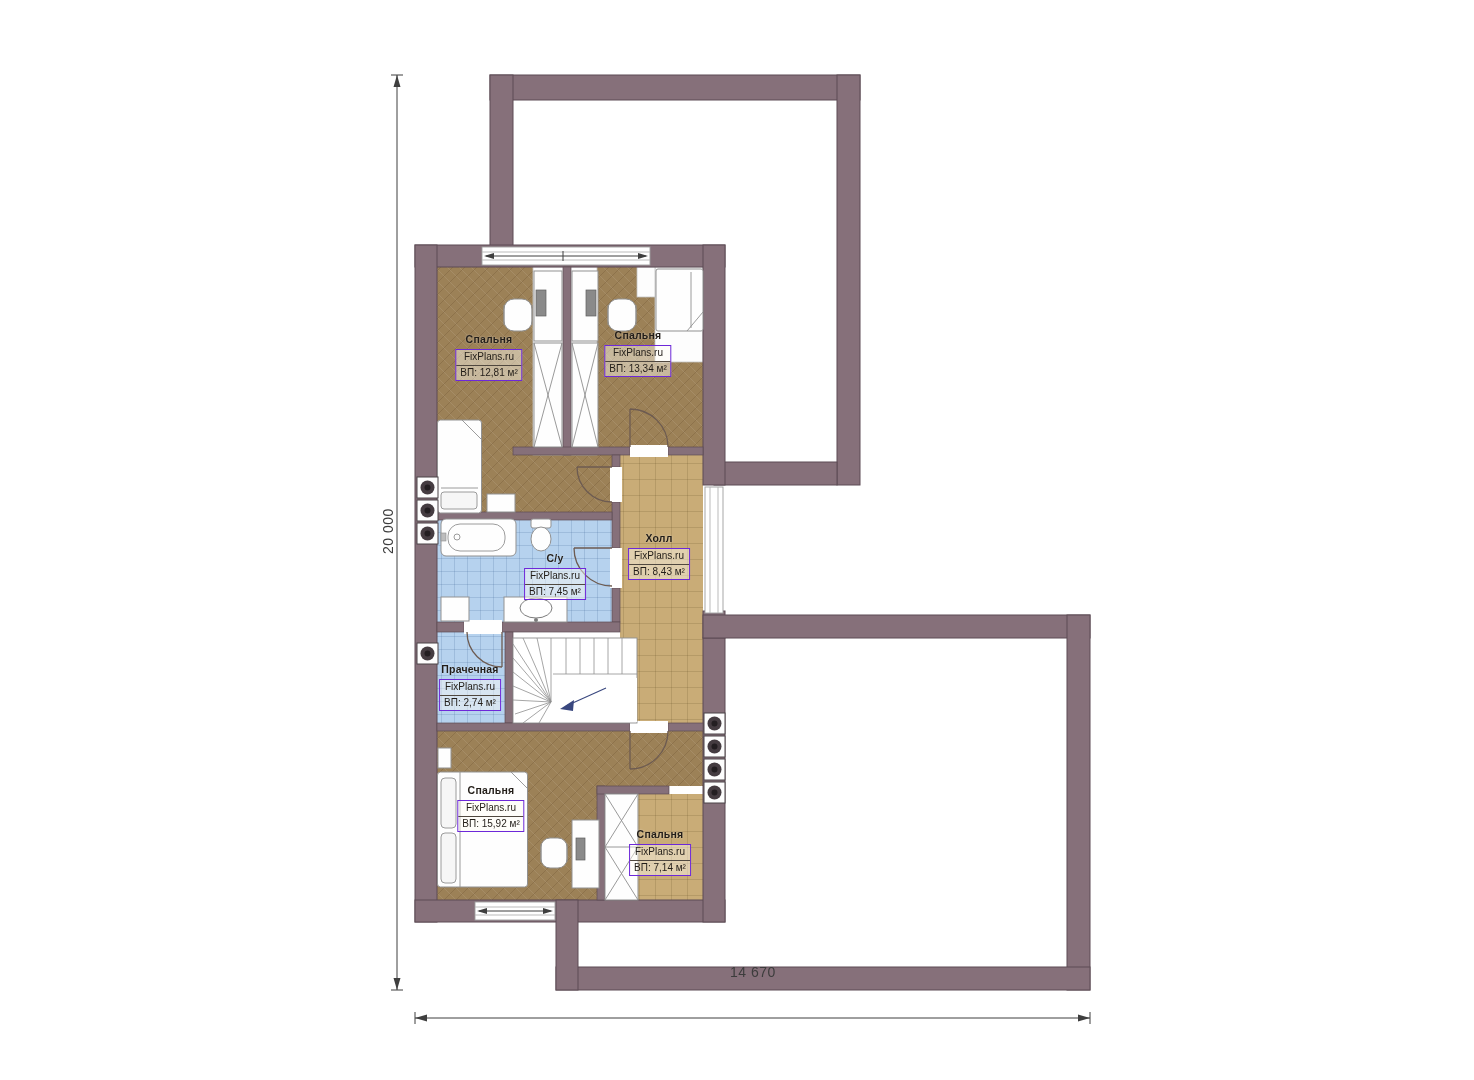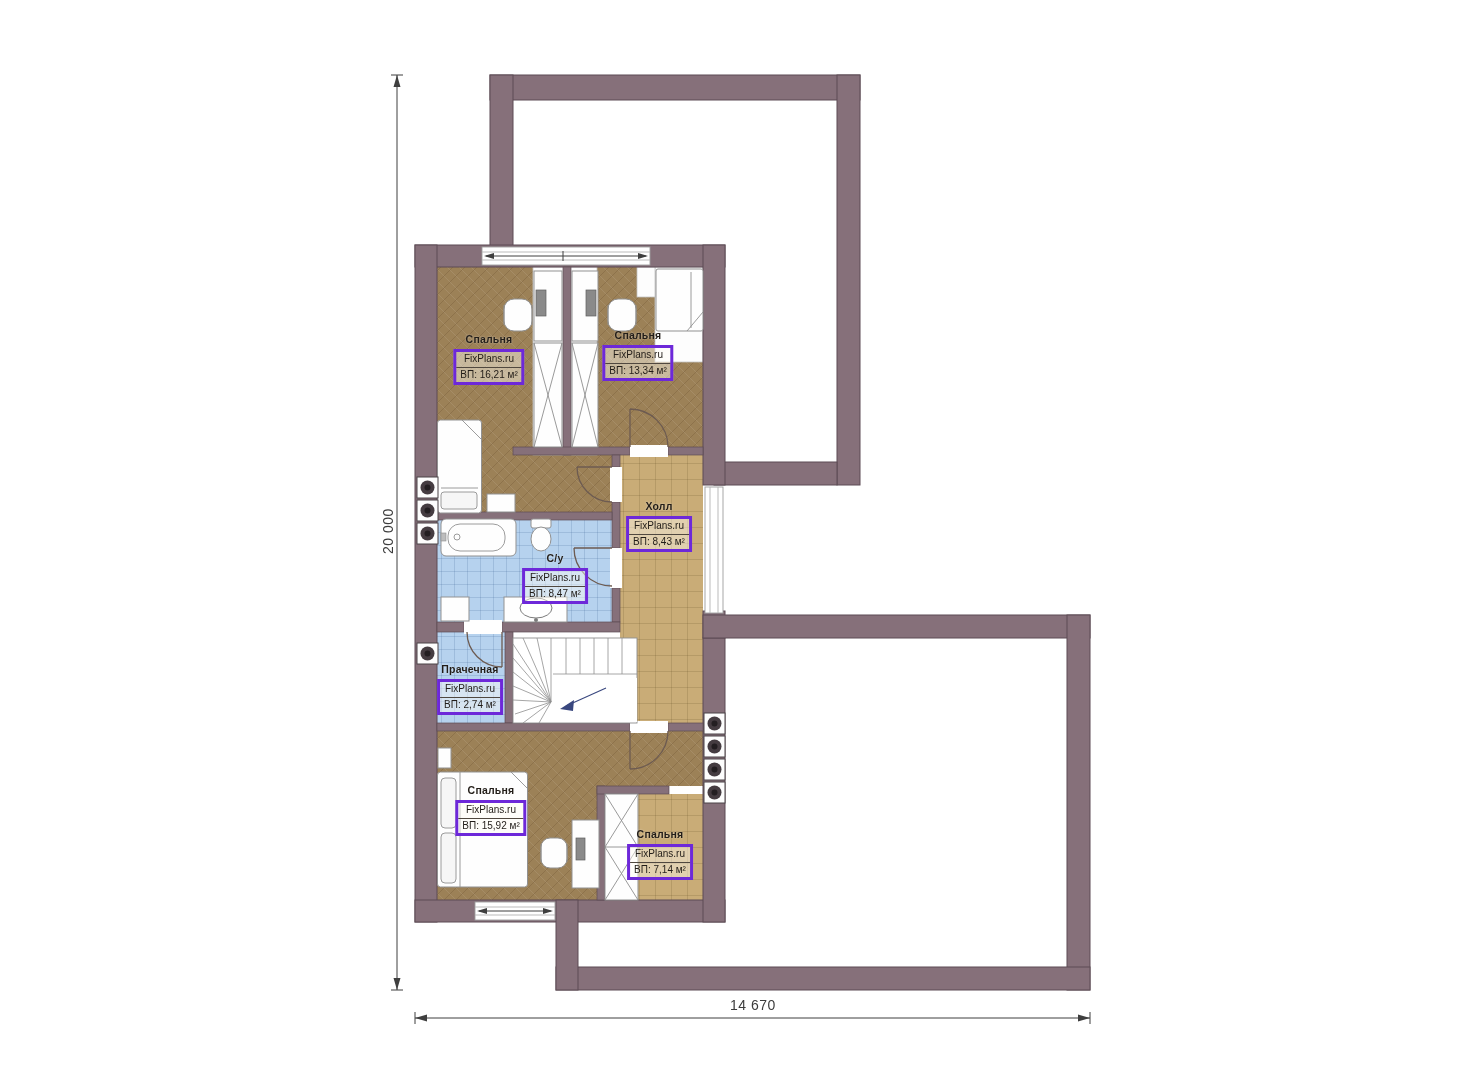--- a/index.html
+++ b/index.html
@@ -19,26 +19,26 @@
   .stair{stroke:#8f8f8f;stroke-width:.8;fill:none;}
   .dimline{stroke:var(--dim);stroke-width:1;fill:none;}
   .dimfill{fill:var(--dim);}
   .knobbox{fill:#fdfdfd;stroke:#4a4347;stroke-width:1;}
   .knobring{fill:#453c41;}
   .knobdot{fill:#231e21;}
   .room-label{position:absolute;transform:translateX(-50%);text-align:center;
               color:#221d18;font-size:10px;line-height:1.25;white-space:nowrap;}
   .room-name{font-weight:700;font-size:10.5px;margin-bottom:3px;letter-spacing:.2px;
              text-shadow:0 0 2px rgba(255,255,255,.5);}
-  .room-box{display:inline-block;border:3px solid #6d28d9;background:rgba(255,252,245,.45);}
+  .room-box{display:inline-block;border:1px solid #6d28d9;background:rgba(255,252,245,.45);}
   .room-brand{padding:1px 4px;border-bottom:1px solid #50483f;}
   .room-area{padding:1px 4px;}
   .dim-label{position:absolute;color:#3c3c3c;font-size:14px;letter-spacing:.5px;}
   #dim-left-label{left:388px;top:531px;transform:translate(-50%,-50%) rotate(-90deg);}
-  #dim-bottom-label{left:753px;top:997px;transform:translateX(-50%);}
+  #dim-bottom-label{left:753px;top:964px;transform:translateX(-50%);}
 </style>
 </head>
 <body>
 
 <div id="canvas">
 
 <svg width="1474" height="1080" viewBox="0 0 1474 1080">
   <defs>
     <pattern id="pWood" width="12" height="12" patternUnits="userSpaceOnUse">
       <rect width="12" height="12" style="fill:var(--floor-wood)"></rect>
@@ -297,45 +297,45 @@
     <path class="dimline" d="M415 1018 H1090 M415 1012 V1024 M1090 1012 V1024"></path>
     <polygon class="dimfill" points="415,1018 427,1014.5 427,1021.5"></polygon>
     <polygon class="dimfill" points="1090,1018 1078,1014.5 1078,1021.5"></polygon>
   </g>
 </svg>
 
 <div class="room-label" style="left:489px;top:333px;">
   <div class="room-name">Спальня</div>
   <div class="room-box">
     <div class="room-brand">FixPlans.ru</div>
-    <div class="room-area">ВП: 16,21 м²</div>
+    <div class="room-area">ВП: 12,81 м²</div>
   </div>
 </div>
 
 <div class="room-label" style="left:638px;top:329px;">
   <div class="room-name">Спальня</div>
   <div class="room-box">
     <div class="room-brand">FixPlans.ru</div>
     <div class="room-area">ВП: 13,34 м²</div>
   </div>
 </div>
 
-<div class="room-label" style="left:659px;top:500px;">
+<div class="room-label" style="left:659px;top:532px;">
   <div class="room-name">Холл</div>
   <div class="room-box">
     <div class="room-brand">FixPlans.ru</div>
     <div class="room-area">ВП: 8,43 м²</div>
   </div>
 </div>
 
 <div class="room-label" style="left:519px;top:552px;margin-left:36px;">
   <div class="room-name">С/у</div>
   <div class="room-box">
     <div class="room-brand">FixPlans.ru</div>
-    <div class="room-area">ВП: 8,47 м²</div>
+    <div class="room-area">ВП: 7,45 м²</div>
   </div>
 </div>
 
 <div class="room-label" style="left:470px;top:663px;">
   <div class="room-name">Прачечная</div>
   <div class="room-box">
     <div class="room-brand">FixPlans.ru</div>
     <div class="room-area">ВП: 2,74 м²</div>
   </div>
 </div>

